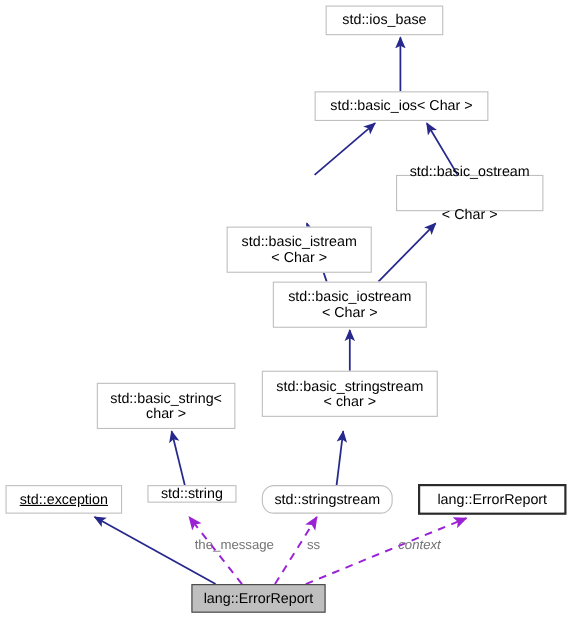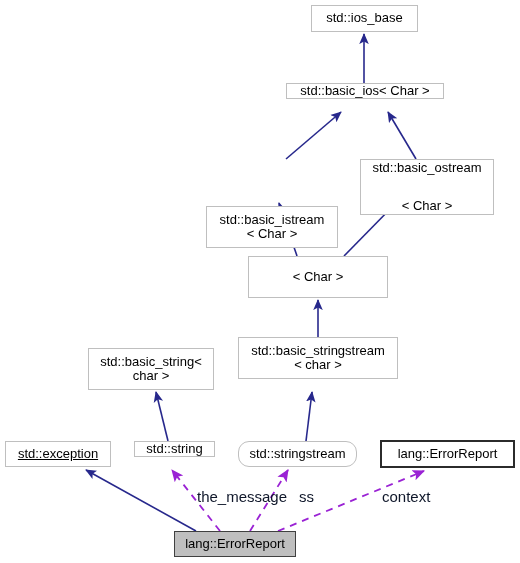--- a/index.html
+++ b/index.html
@@ -47,25 +47,24 @@
   }
   .node.current {
     background: #bfbfbf;
     border: 1px solid #404040;
   }
   .node .ln {
     display: block;
   }
   .edge-label {
     position: absolute;
-    font-size: 15px;
-    color: #0f172a;
+    font-size: 12px;
+    color: #737373;
     white-space: pre;
     z-index: 6;
-    margin-left: 20px;
   }
 </style>
 </head>
 <body>
 
 <div id="diagram">
 
   <svg id="edges" viewBox="0 0 520 563" width="520" height="563" xmlns="http://www.w3.org/2000/svg">
     <defs>
       <marker id="arrow-inherit" viewBox="0 0 12 12" refX="10.5" refY="6" markerWidth="7.2" markerHeight="7.2" orient="auto-start-reverse">
@@ -94,39 +93,40 @@
 
     <line x1="196" y1="531" x2="86" y2="470" stroke="#27288c" stroke-width="1.6" marker-end="url(#arrow-inherit)"></line>
 
     <line x1="220" y1="531" x2="172" y2="470" stroke="#9a22d4" stroke-width="1.8" stroke-dasharray="7,6" marker-end="url(#arrow-assoc)"></line>
 
     <line x1="250" y1="531" x2="288" y2="470" stroke="#9a22d4" stroke-width="1.8" stroke-dasharray="7,6" marker-end="url(#arrow-assoc)"></line>
 
     <line x1="278" y1="531" x2="424" y2="471" stroke="#9a22d4" stroke-width="1.8" stroke-dasharray="7,6" marker-end="url(#arrow-assoc)"></line>
   </svg>
 
-  <div class="node" style="left:311px; top:5px; width:107px; height:27px;">
+  <div class="node" style="left:296px; top:5px; width:107px; height:27px;">
     <span class="ln">std::ios_base</span>
   </div>
 
-  <div class="node" style="left:286px; top:83px; width:158px; height:16px;">
+  <div class="node" style="left:286px; top:83px; width:158px; height:27px;">
     <span class="ln">std::basic_ios&lt; Char &gt;</span>
   </div>
 
   <div class="node" style="left:206px; top:159px; width:132px; height:42px;margin-top:47px;">
     <span class="ln">std::basic_istream</span>
     <span class="ln">&lt; Char &gt;</span>
   </div>
 
-  <div class="node" style="left:360px; top:159px; width:134px; height:56px;gap:24px;">
+  <div class="node" style="left:360px; top:159px; width:134px; height:33px;gap:24px;">
     <span class="ln">std::basic_ostream</span>
     <span class="ln">&lt; Char &gt;</span>
   </div>
 
   <div class="node" style="left:248px; top:256px; width:140px; height:42px;">
+    <span class="ln">std::basic_iostream</span>
     <span class="ln">&lt; Char &gt;</span>
   </div>
 
   <div class="node" style="left:88px; top:348px; width:126px; height:42px;">
     <span class="ln">std::basic_string&lt;</span>
     <span class="ln">char &gt;</span>
   </div>
 
   <div class="node" style="left:238px; top:337px; width:160px; height:42px;">
     <span class="ln">std::basic_stringstream</span>
@@ -150,15 +150,15 @@
   </div>
 
   <div class="node current" style="left:174px; top:531px; width:122px; height:26px;">
     <span class="ln">lang::ErrorReport</span>
   </div>
 
   <div class="edge-label" style="left:177px; top:488px;">the_message</div>
 
   <div class="edge-label" style="left:279px; top:488px;">ss</div>
 
-  <div class="edge-label" style="left:362px; top:488px;">context</div>
+  <div class="edge-label" style="left:362px; top:488px;font-style:italic;">context</div>
 
 </div>
 
 </body></html>

